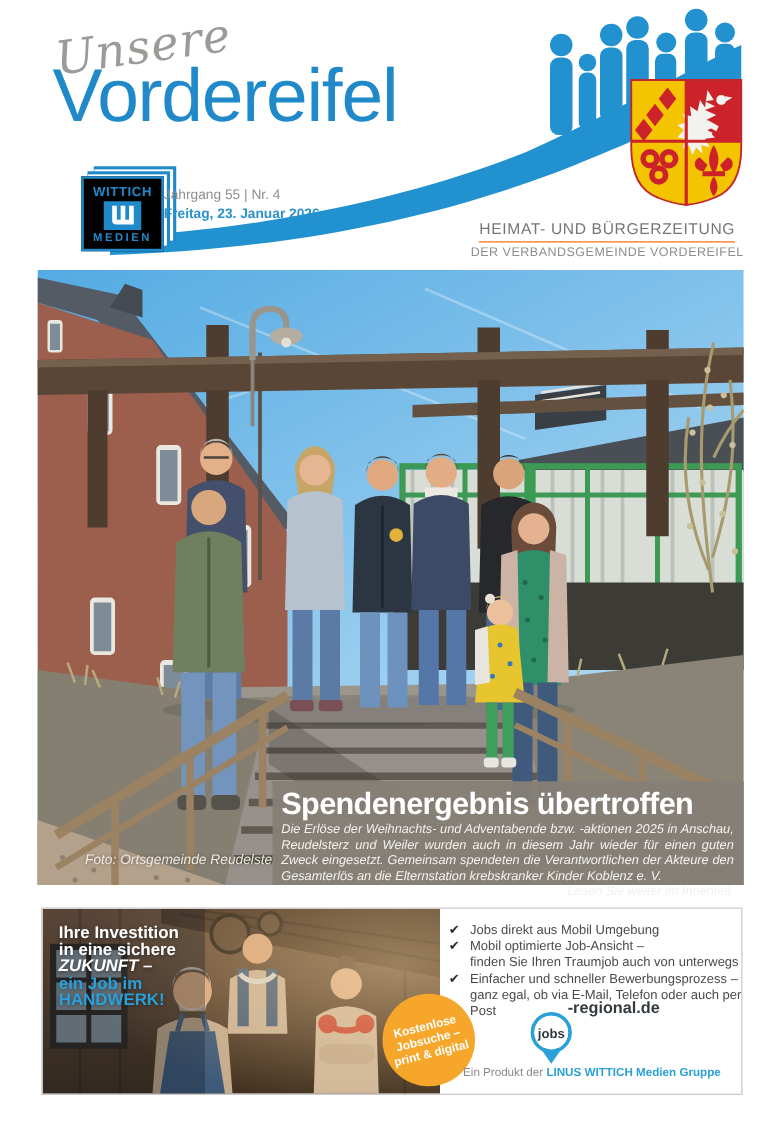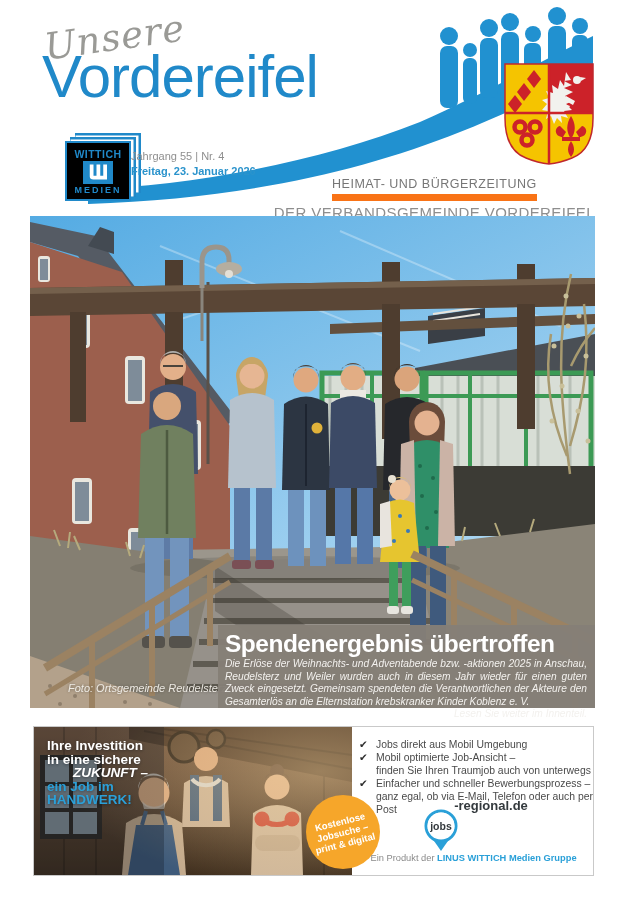--- a/index.html
+++ b/index.html
@@ -15,41 +15,41 @@
                border:2.5px solid #2089c9; display:flex; flex-direction:column; align-items:center; justify-content:center;
                box-shadow: 4px -3px 0 -1.5px #fff, 5px -4px 0 0 #2089c9, 9px -7px 0 -1.5px #fff, 10px -8px 0 0 #2089c9; margin-left: 32px; }
   .pub-logo .t { font-size:10.5px; font-weight:bold; color:#2089c9; letter-spacing:.5px; }
   .pub-logo .m { width:30px; height:23px; background:#2089c9; margin:1px 0; display:flex; align-items:center; justify-content:center; }
   .pub-logo .b { font-size:9px; font-weight:bold; color:#2089c9; letter-spacing:2px; }
   .issue { position:absolute; left:131px; top:149px; font-size:11px; line-height:15px; }
   .issue .l1 { color:#8f8f8f; }
   .issue .l2 { color:#2a93cc; font-weight:bold; }
   .heimat { position:absolute; right:30px; top:174px; text-align:center; }
   .heimat .l1 { display:inline-block; font-size:12.5px; color:#767676; letter-spacing:.5px;
-                border-bottom:7px solid #f97316; padding-bottom:3px; }
-  .heimat .l2 { font-size:15px; color:#8e8e8e; letter-spacing:.4px; margin-top:3px; }
+                border-bottom:1px solid #f97316; padding-bottom:3px; }
+  .heimat .l2 { font-size:10px; color:#8e8e8e; letter-spacing:.4px; margin-top:3px; }
 
   
   .photo-wrap { position:absolute; left:30px; top:216px; width:565px; height:492px; }
   .photo-wrap svg { display:block; }
   .credit { position:absolute; left:38px; top:466px; font-size:11px; font-style:italic; color:#f2efe9; opacity:.95;
             text-shadow:0 0 3px rgba(60,55,45,.6); }
   .story-box { position:absolute; left:188px; top:409px; width:377px; height:83px;
                background:rgba(133,127,119,.96); color:#fff; padding:5px 8px 4px 7px; }
   .story-box h1 { font-size:24.5px; letter-spacing:-.5px; white-space:nowrap; font-weight:bold; line-height:27px; }
   .teaser { font-size:10.2px; font-style:italic; line-height:12.6px; text-align:justify; color:#f3f1ee; margin-top:1px; }
   .read-more { float:right; font-style:italic; }
 
   
   .ad { position:absolute; left:33px; top:726px; width:561px; height:150px; border:1px solid #c9c9c9; background:#fff; }
   .ad-photo { position:absolute; left:0; top:0; width:318px; height:148px; overflow:hidden; }
   .ad-head { position:absolute; left:13px; top:12px; line-height:13.5px; font-weight:bold; font-size:13.5px;
              text-shadow:0 1px 3px rgba(10,15,25,.45); }
   .ad-head .w  { color:#fff; }
-  .ad-head .wi { color:#fff; font-style:italic;margin-left:26px; }
+  .ad-head .wi { color:#fff; font-style:italic; }
   .ad-head .b  { color:#2ba0d8; }
   .ad-head .bi { color:#2ba0d8; }
   .badge { position:absolute; left:272px; top:68px; width:74px; height:74px; border-radius:50%;
            background:#f6a62a; display:flex; align-items:center; justify-content:center; }
   .badge-in { transform:rotate(-14deg); text-align:center; color:#fff; font-weight:bold; font-size:9.5px; line-height:11px; }
   .ad-right { position:absolute; left:318px; top:0; width:243px; height:148px; }
   .bullets { position:absolute; left:7px; top:11px; font-size:10.4px; color:#4a4a4a; line-height:13px; }
   .bullet { display:flex; }
   .bullet .chk { width:17px; color:#2e2e2e; font-size:10.5px; flex:none; }
   .b-line2:empty { display:none; }

